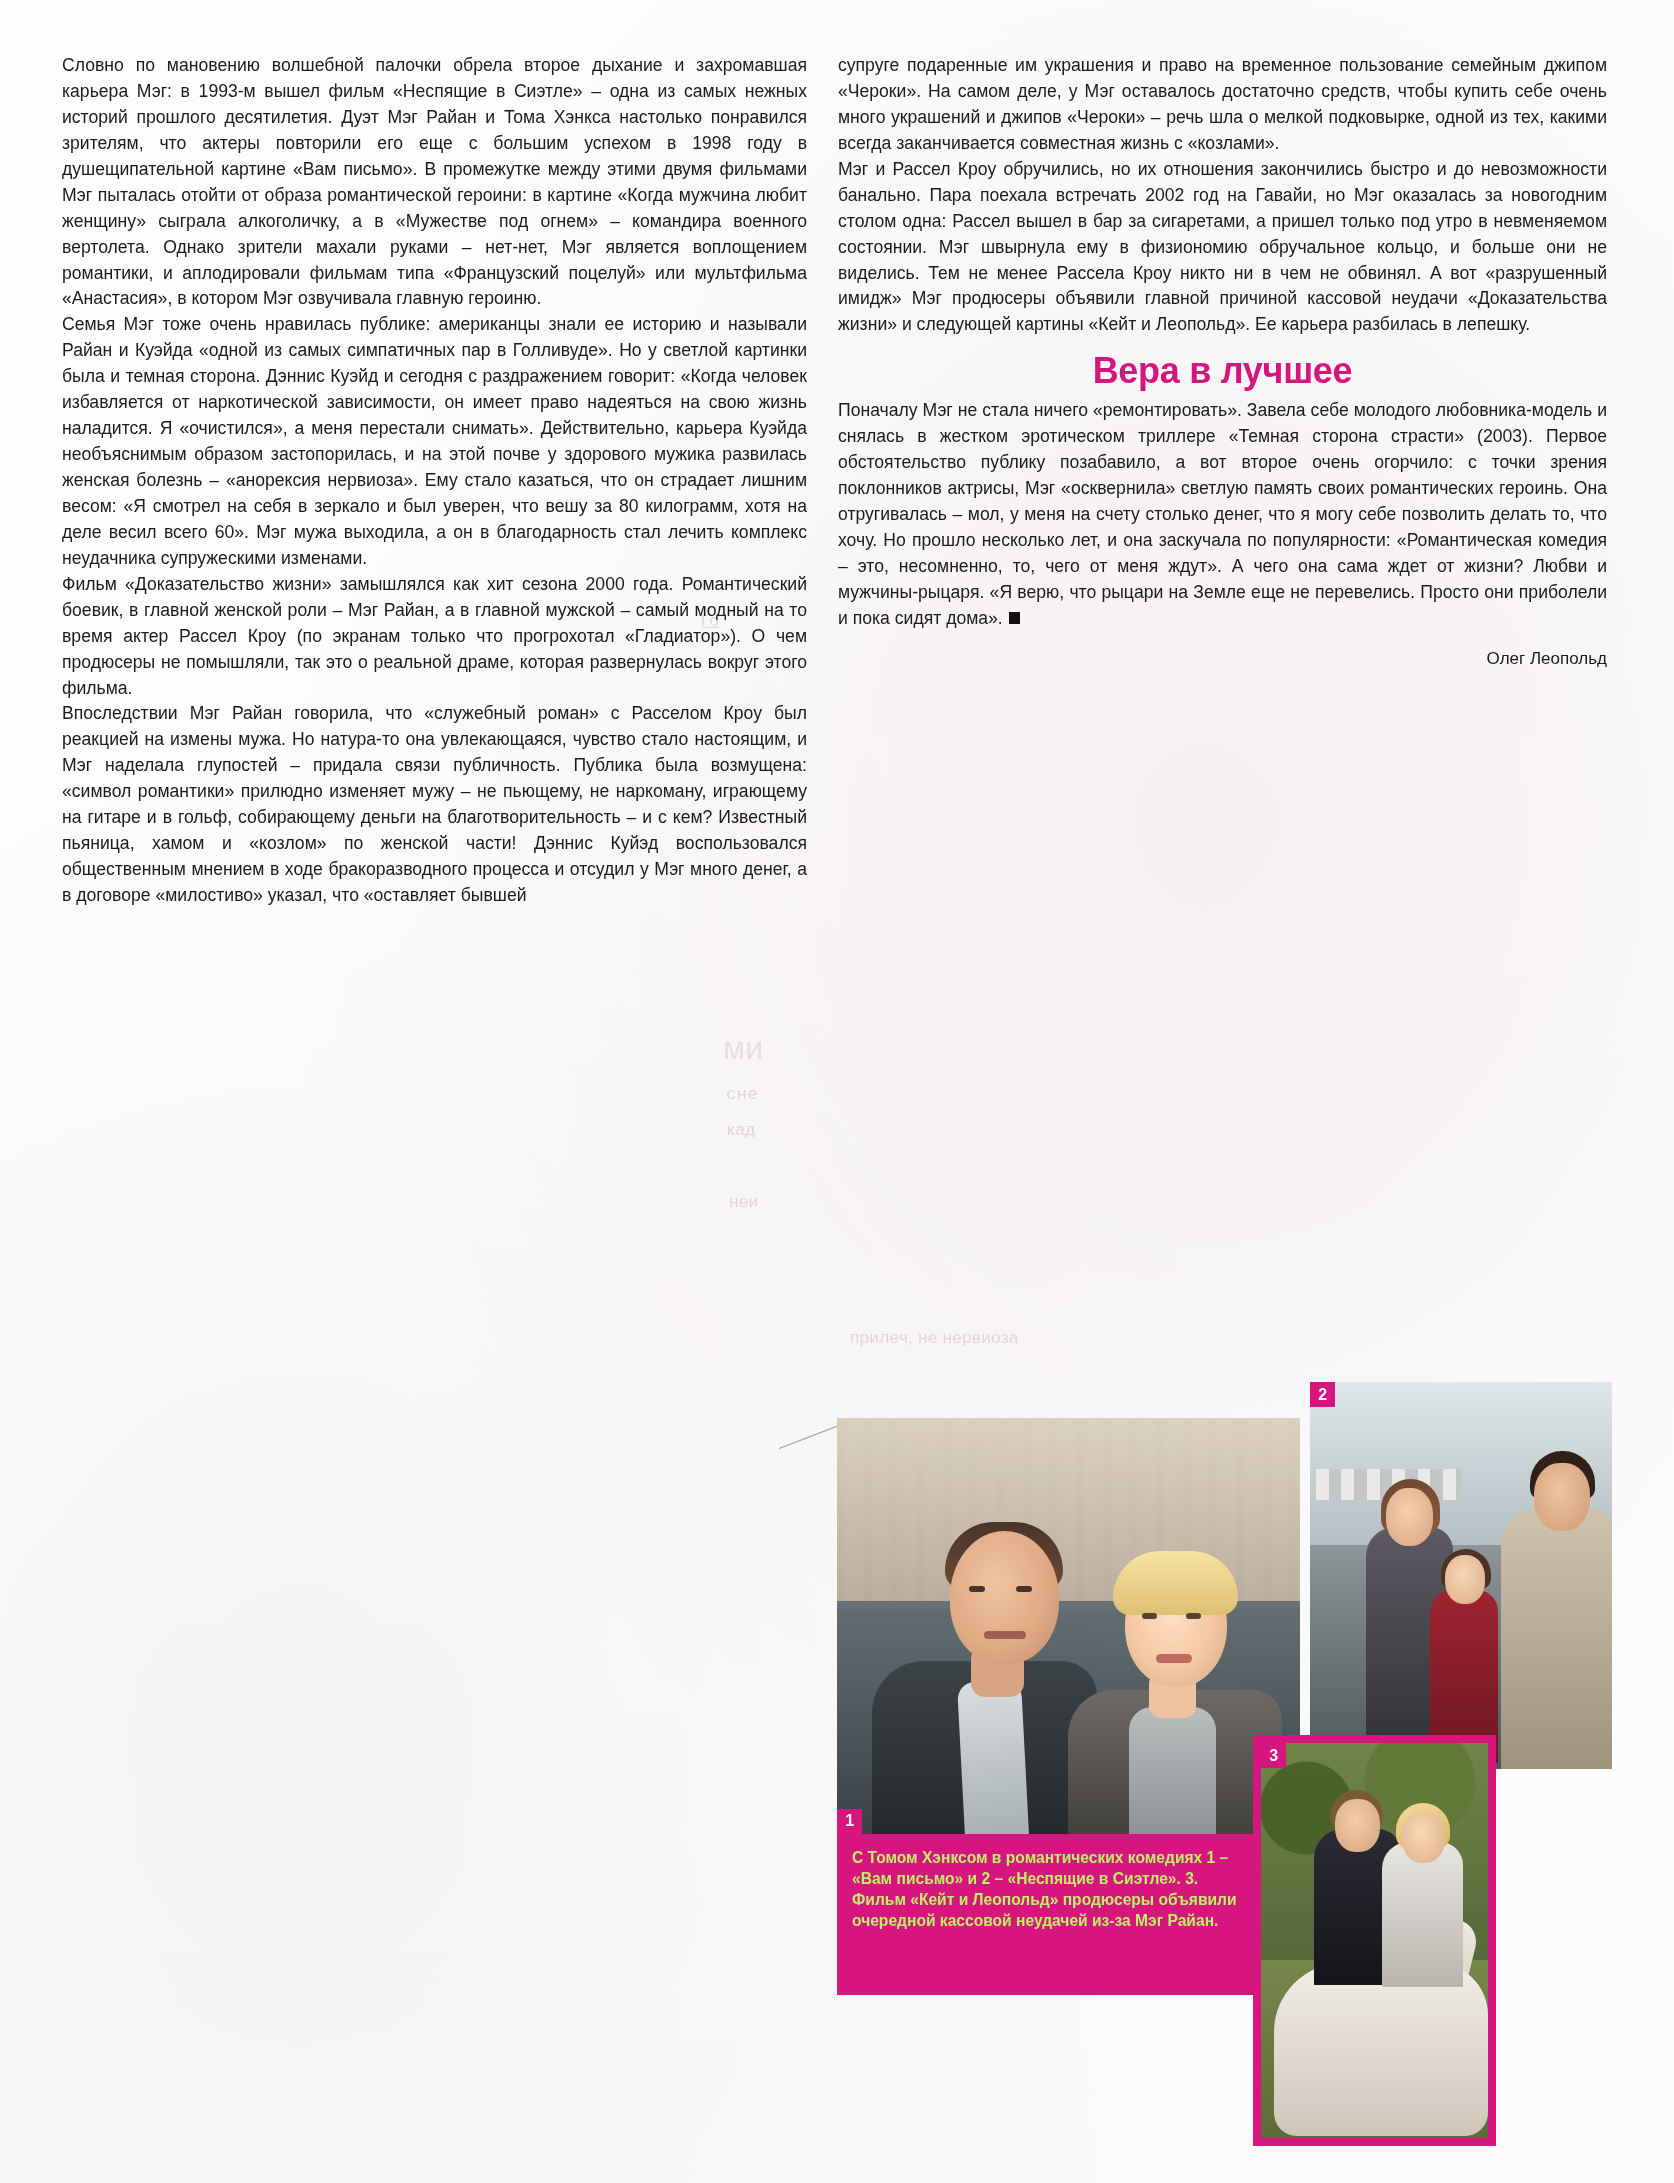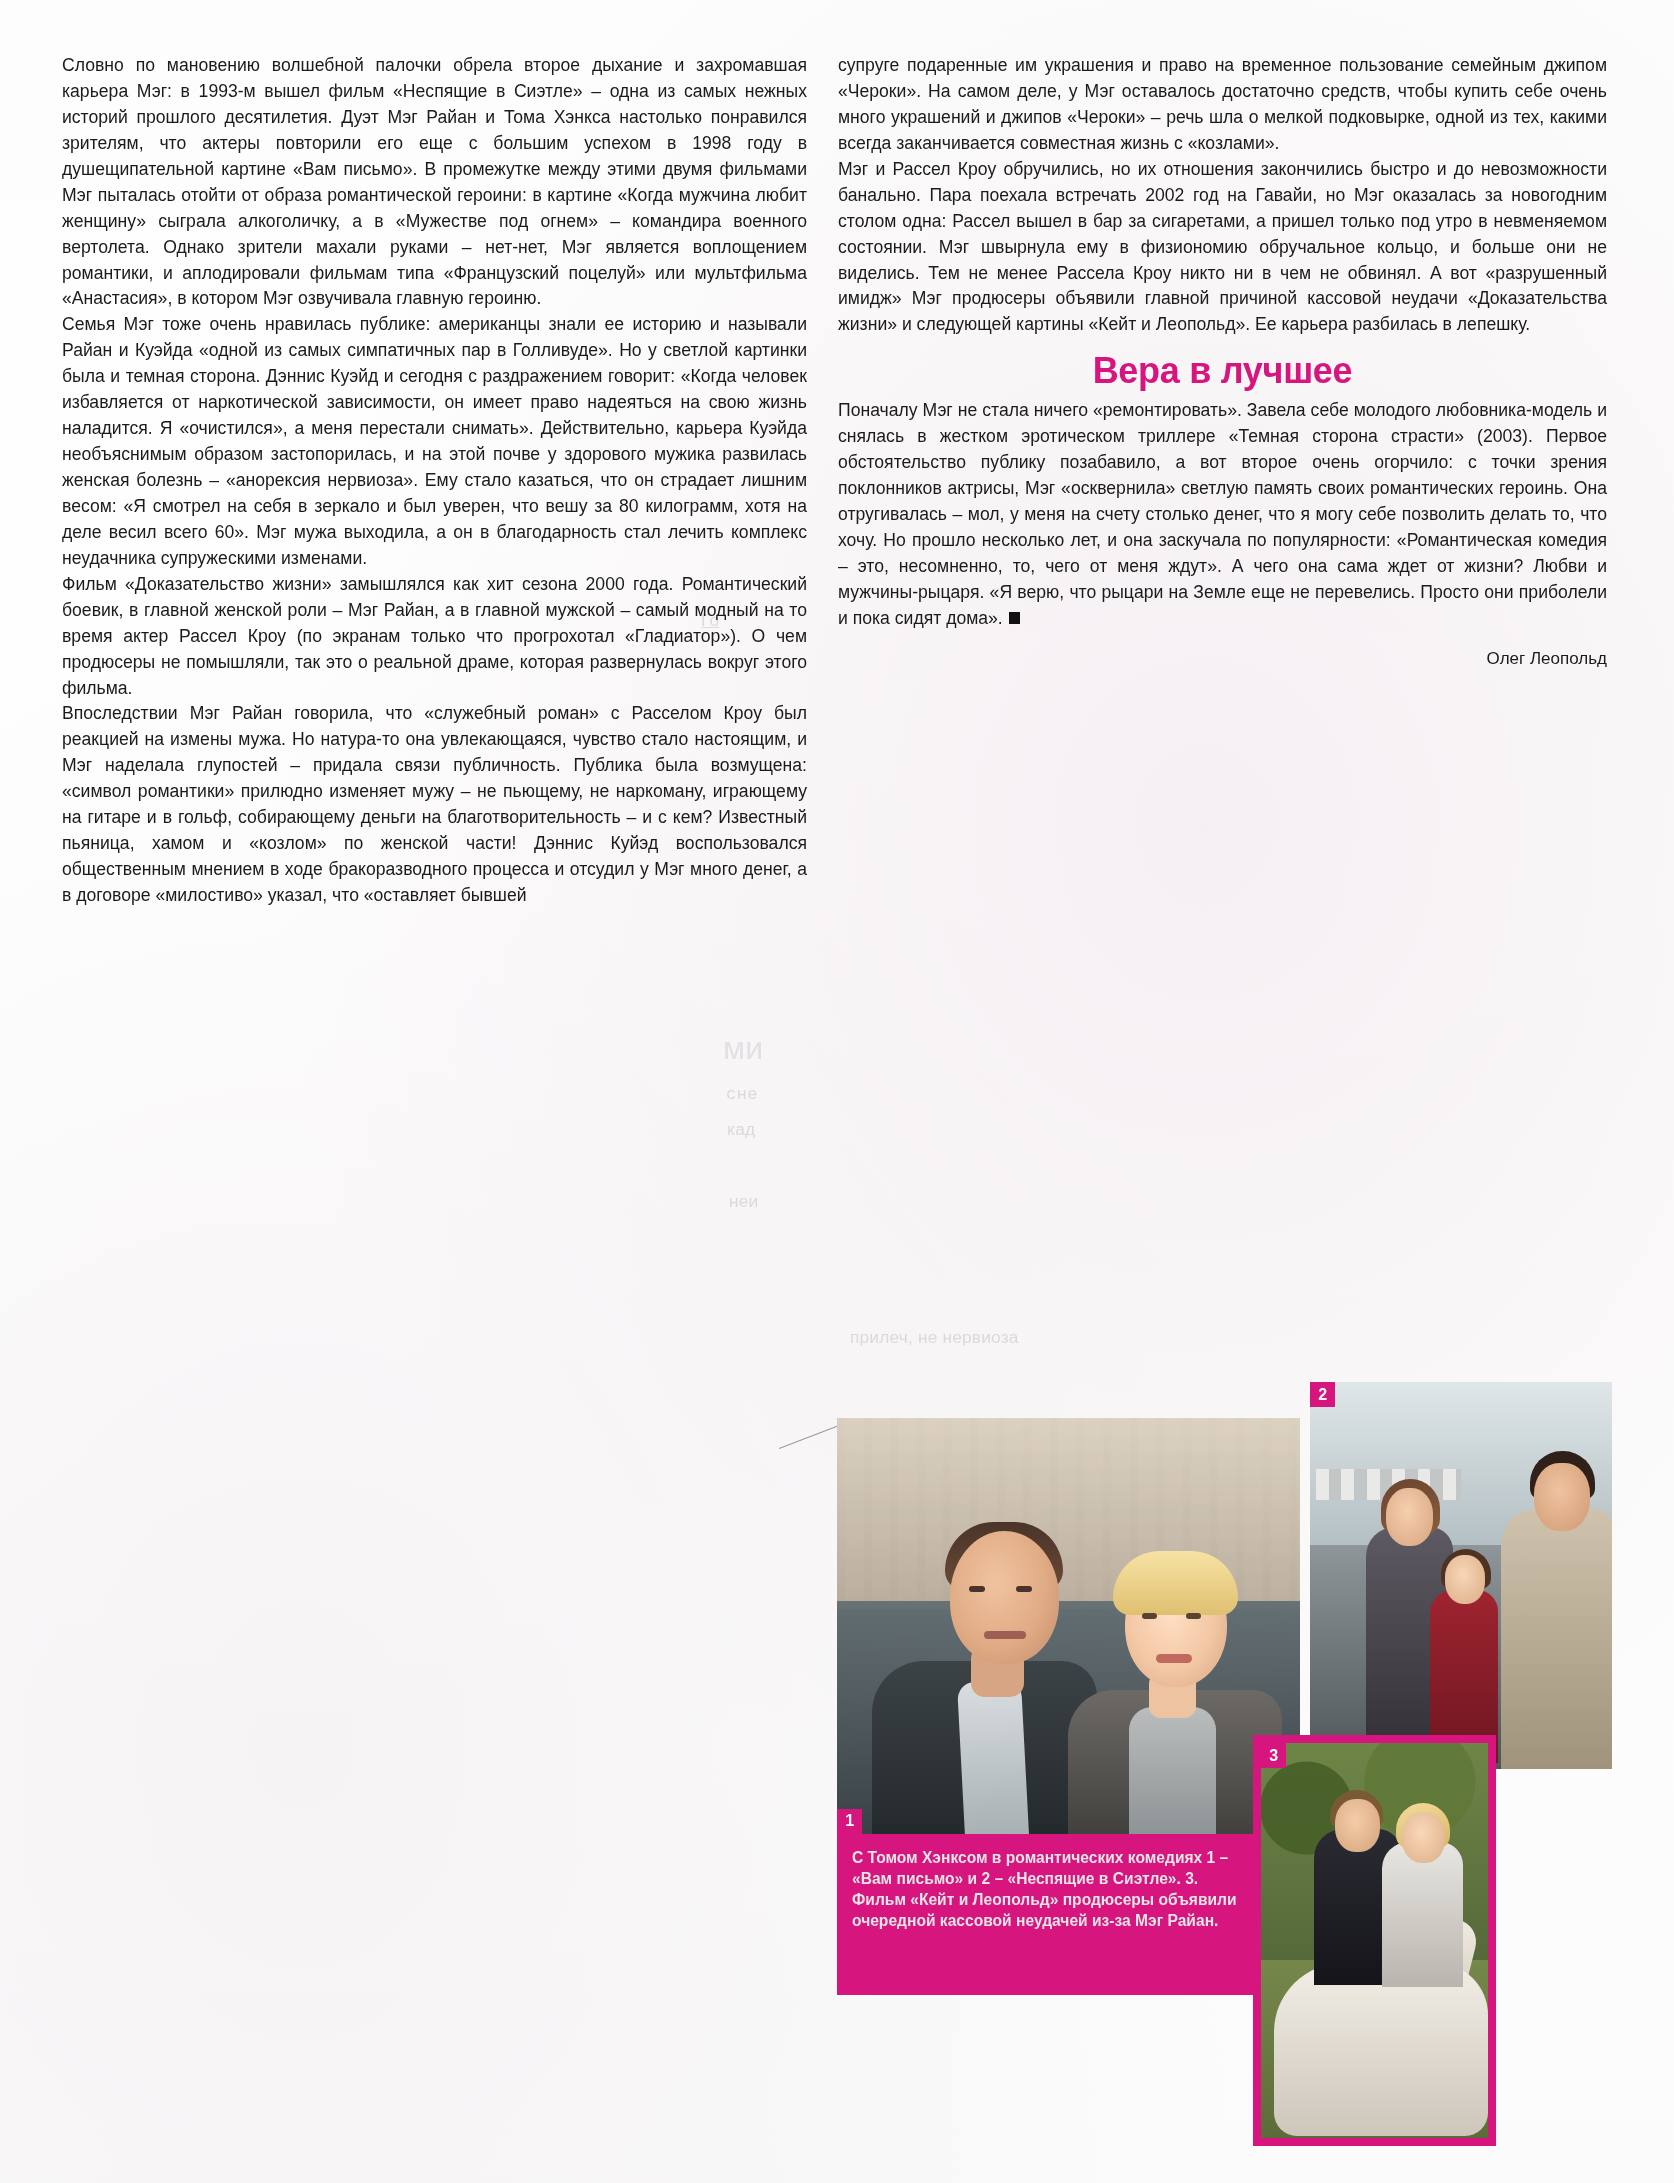--- a/index.html
+++ b/index.html
@@ -254,21 +254,21 @@
   #photo3 .wom3head { position:absolute; left:141px; top:69px; width:43px; height:51px;
     background: radial-gradient(ellipse at 45% 40%,#f9d8b8,#dcae88); border-radius:45%; }
   #photo3 .wom3hair { position:absolute; left:135px; top:60px; width:54px; height:46px;
     background: linear-gradient(160deg,#f4dc9d,#d7b662); border-radius:28px 28px 14px 14px; }
 
   
   .caption-box {
     position: absolute;
     left: 0px; top: 452px; width: 417px; height: 161px;
     background: #d6157f;
-    color: #e5e5e5;
+    color: #bef264;
     font-size: 15.6px;
     line-height: 1.36;
     font-weight: bold;
     padding: 12.7px 15px 11.6px 15px;
     box-sizing: border-box;
     z-index: 4;
   }
   .leader {
     position: absolute;
     left: 779px; top: 1448px;

